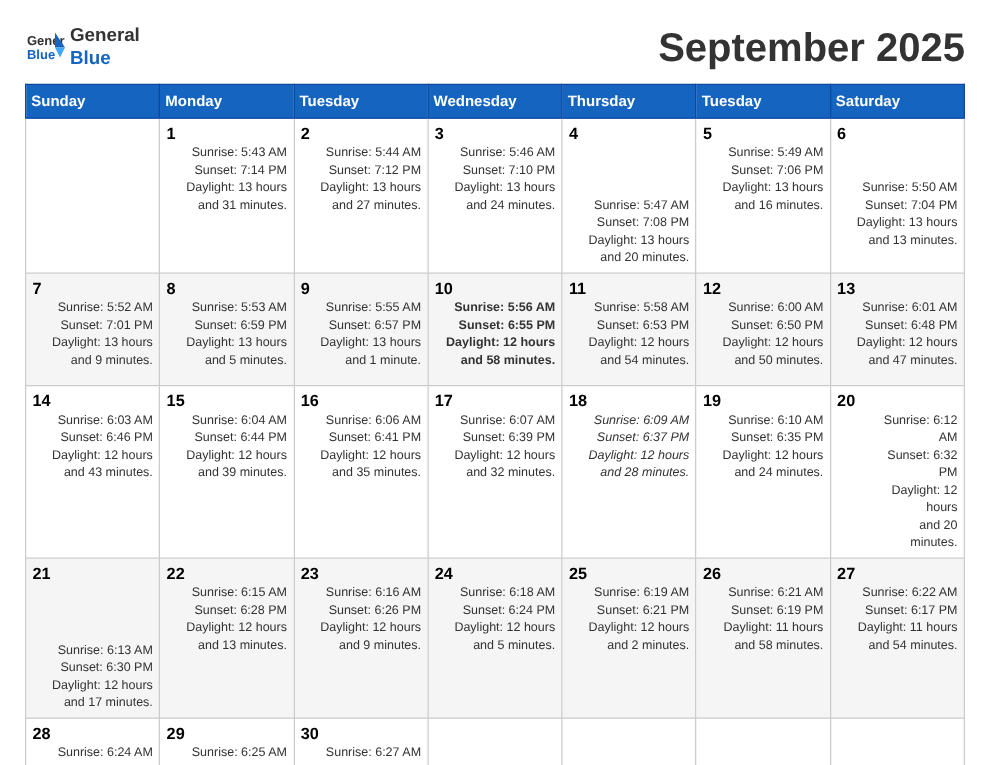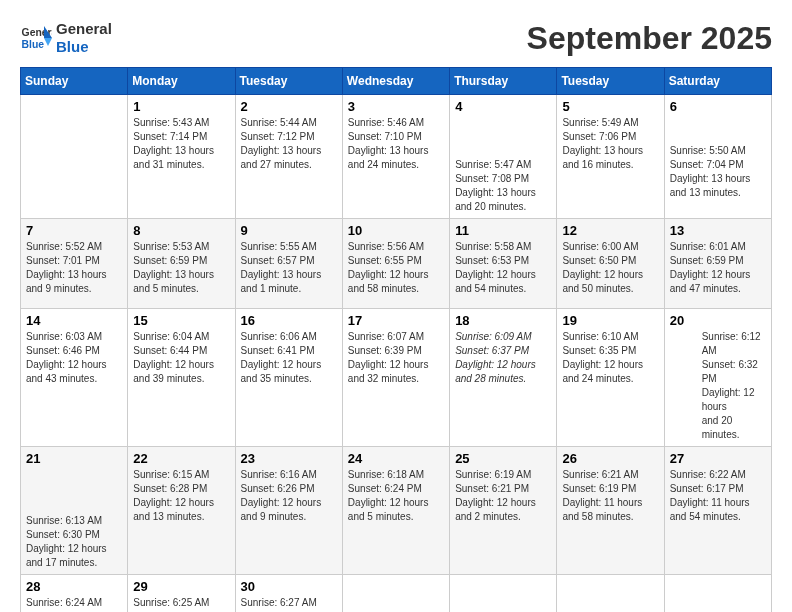--- a/index.html
+++ b/index.html
@@ -62,20 +62,21 @@
     .day-num {
       font-weight: bold;
       font-size: 13px;
       display: block;
       margin-bottom: 2px;
     }
     .day-info {
       color: #333;
       font-size: 10px;
       line-height: 1.4;
+      text-align: right;
     }
     .empty-cell {
       background: #f9f9f9;
     }
     tbody tr:nth-child(odd) td {
       background: #fff;
     }
     tbody tr:nth-child(even) td {
       background: #f5f5f5;
     }
@@ -180,21 +181,21 @@
         </td>
         <td>
           <span class="day-num">9</span>
           <div class="day-info" style="white-space: pre-line;">Sunrise: 5:55 AM
 Sunset: 6:57 PM
 Daylight: 13 hours
 and 1 minute.</div>
         </td>
         <td>
           <span class="day-num">10</span>
-          <div class="day-info" style="white-space: pre-line;">Sunrise: 5:56 AM
+          <div class="day-info" style="white-space: pre-line; font-weight: bold;">Sunrise: 5:56 AM
 Sunset: 6:55 PM
 Daylight: 12 hours
 and 58 minutes.</div>
         </td>
         <td>
           <span class="day-num">11</span>
           <div class="day-info" style="white-space: pre-line;">Sunrise: 5:58 AM
 Sunset: 6:53 PM
 Daylight: 12 hours
 and 54 minutes.</div>
@@ -202,21 +203,21 @@
         <td>
           <span class="day-num">12</span>
           <div class="day-info" style="white-space: pre-line;">Sunrise: 6:00 AM
 Sunset: 6:50 PM
 Daylight: 12 hours
 and 50 minutes.</div>
         </td>
         <td>
           <span class="day-num">13</span>
           <div class="day-info" style="white-space: pre-line;">Sunrise: 6:01 AM
-Sunset: 6:59 PM
+Sunset: 6:48 PM
 Daylight: 12 hours
 and 47 minutes.</div>
         </td>
       </tr>
       <tr class="week-row">
         <td>
           <span class="day-num">14</span>
           <div class="day-info" style="white-space: pre-line;">Sunrise: 6:03 AM
 Sunset: 6:46 PM
 Daylight: 12 hours

